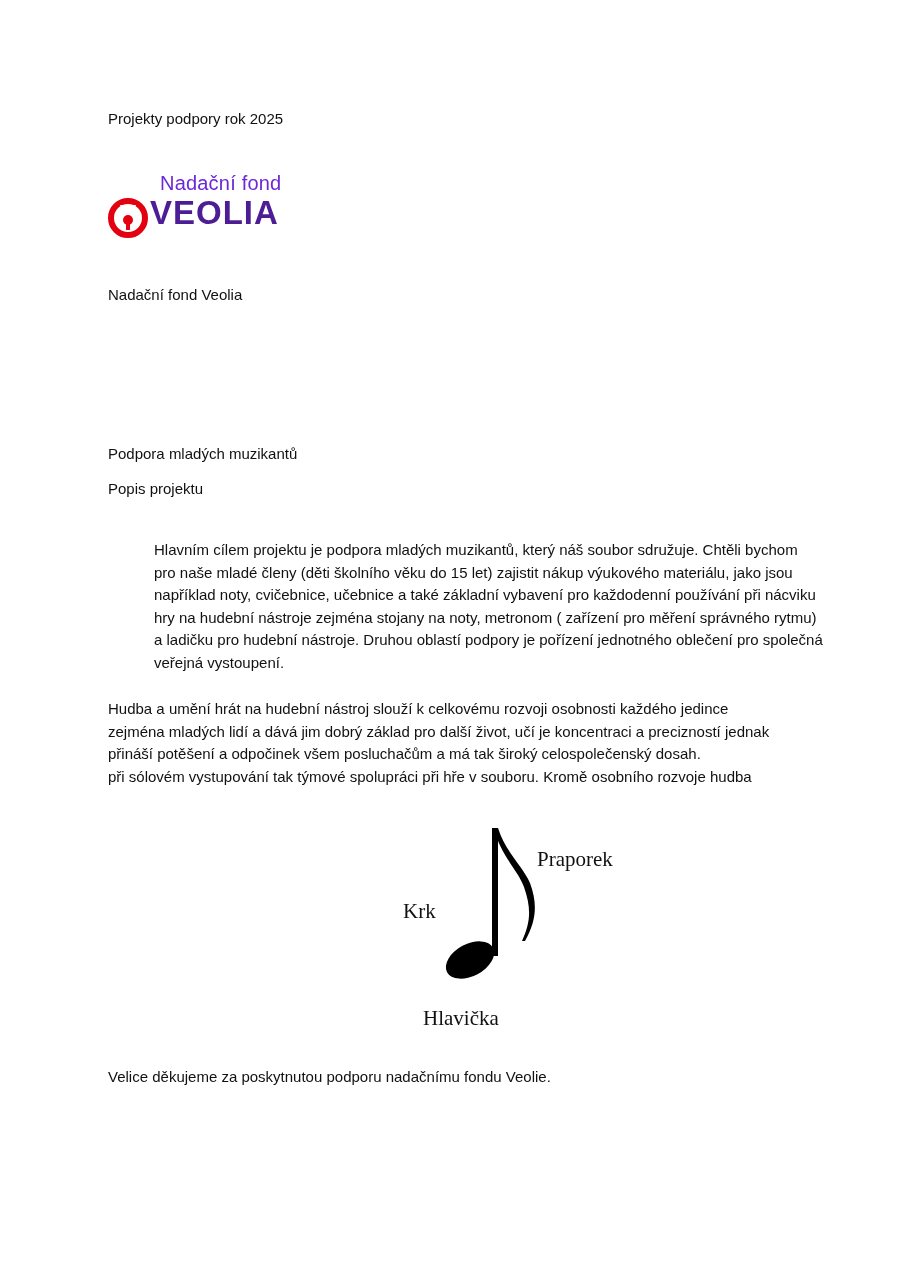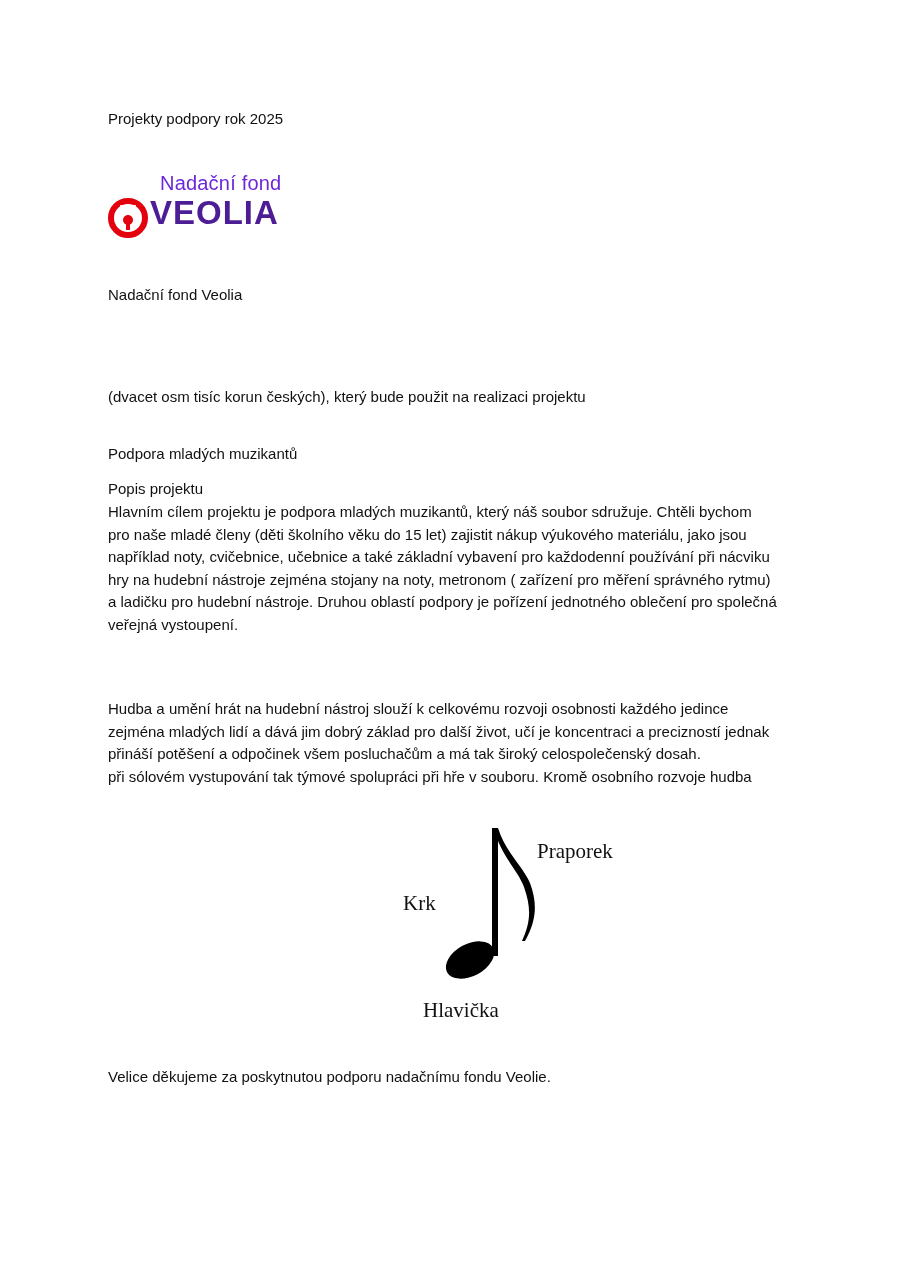--- a/index.html
+++ b/index.html
@@ -6,48 +6,47 @@
   body { width: 905px; height: 1280px; position: relative; overflow: hidden;
          font-family: "Liberation Sans", "DejaVu Sans", sans-serif; color: #111; }
   .t { position: absolute; left: 108px; font-size: 15px; line-height: 22px; white-space: nowrap; }
   .para { position: absolute; left: 108px; font-size: 15px; line-height: 22.5px; }
   .para div { white-space: nowrap; }
   .logo { position: absolute; left: 106px; top: 172px; width: 192px; height: 66px; }
   .logo .fund { position: absolute; left: 54px; top: 0px; font-size: 20px; color: #6d28d9; letter-spacing: 0.2px; }
   .logo .brand { position: absolute; left: 44px; top: 22px; font-size: 33px; font-weight: bold; color: #4c1d95; letter-spacing: 1px; }
   .logo svg { position: absolute; left: 0; top: 24px; }
   .figure { position: absolute; left: 390px; top: 815px; width: 250px; height: 215px; }
-  .serif { position: absolute; font-family: "Liberation Serif", "DejaVu Serif", serif; font-size: 21px; color: #111; }
+  .serif { position: absolute; font-family: "Liberation Serif", "DejaVu Serif", serif; font-size: 21px; color: #111; margin-top: 8px; }
 </style>
 </head>
 <body>
 
 <div class="t" style="top:108px;">Projekty podpory rok 2025</div>
 
 <div class="logo">
   <svg width="44" height="44" viewBox="0 0 44 44">
     <circle cx="22" cy="22" r="17" fill="none" stroke="#e3000f" stroke-width="6"></circle>
     <path d="M14 9 L22 30 L30 9 Z" fill="#ffffff"></path>
     <circle cx="22" cy="24" r="5" fill="#e3000f"></circle>
     <rect x="20" y="24" width="4" height="10" fill="#e3000f"></rect>
   </svg>
   <span class="fund">Nadační fond</span>
   <span class="brand">VEOLIA</span>
 </div>
 
 <div class="t" style="top:284px;">Nadační fond Veolia</div>
 
 <div class="para" style="top:386px;">
-  <div>(dvacet osm tisíc korun českých), který bude použit na realizaci projektu</div>
 </div>
 
 <div class="t" style="top:443px;">Podpora mladých muzikantů</div>
 <div class="t" style="top:478px;">Popis projektu</div>
 
-<div class="para" style="top:501px;">
+<div class="para" style="top:539px;margin-left:46px;">
   <div>Hlavním cílem projektu je podpora mladých muzikantů, který náš soubor sdružuje. Chtěli bychom</div>
   <div>pro naše mladé členy (děti školního věku do 15 let) zajistit nákup výukového materiálu, jako jsou</div>
   <div>například noty, cvičebnice, učebnice a také základní vybavení pro každodenní používání při nácviku</div>
   <div>hry na hudební nástroje zejména stojany na noty, metronom ( zařízení pro měření správného rytmu)</div>
   <div>a ladičku pro hudební nástroje. Druhou oblastí podpory je pořízení jednotného oblečení pro společná</div>
   <div>veřejná vystoupení.</div>
 </div>
 
 <div class="para" style="top:654px;margin-top:44px;">
   <div>Hudba a umění hrát na hudební nástroj slouží k celkovému rozvoji osobnosti každého jedince</div>

